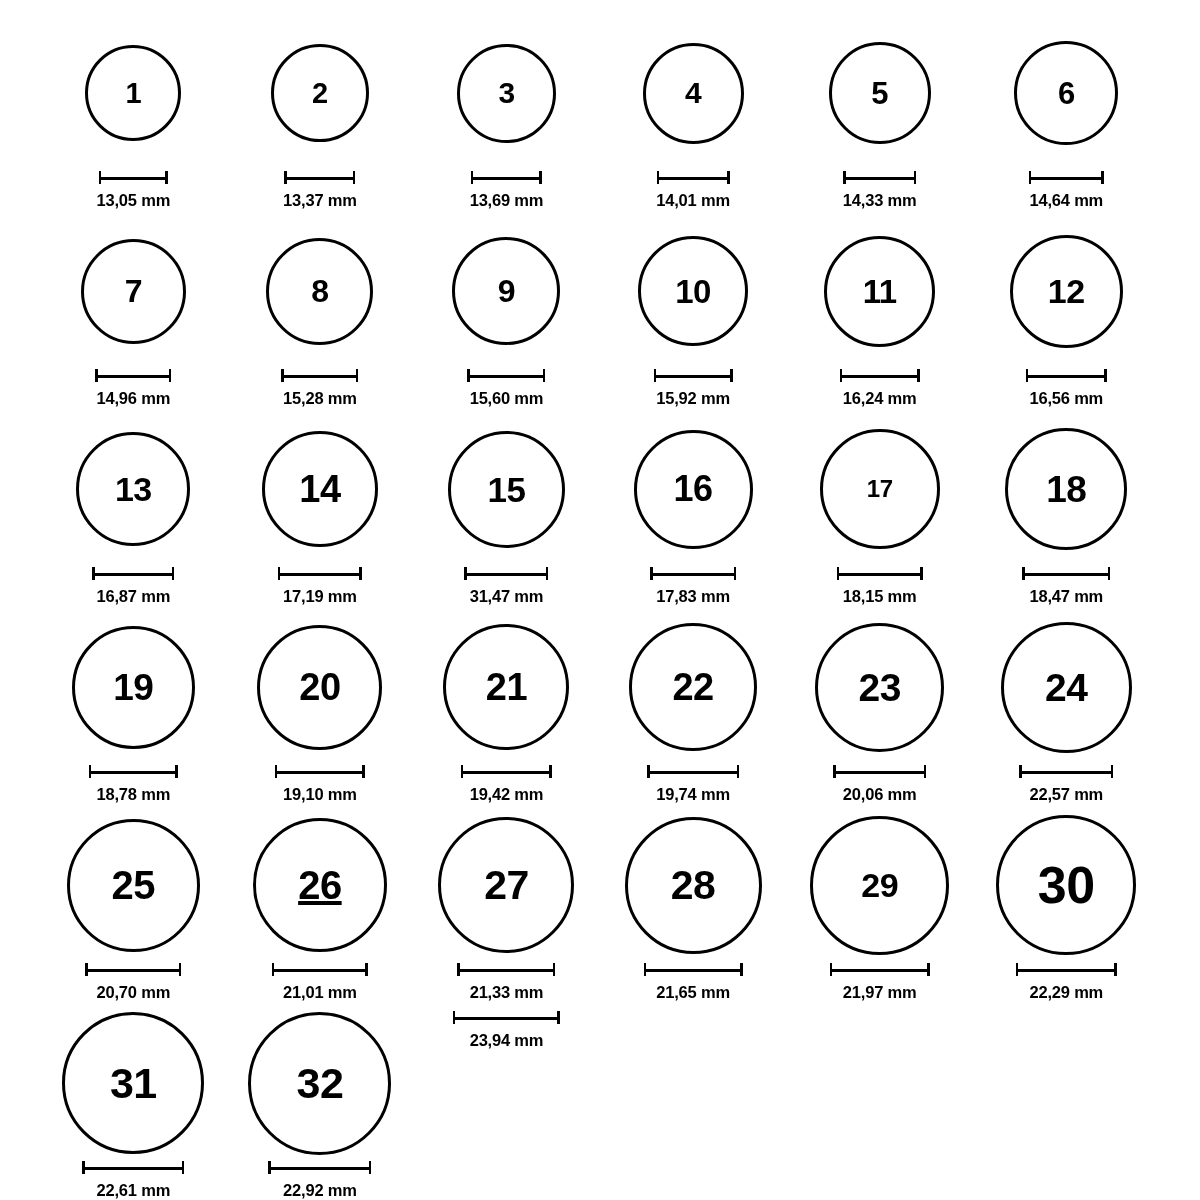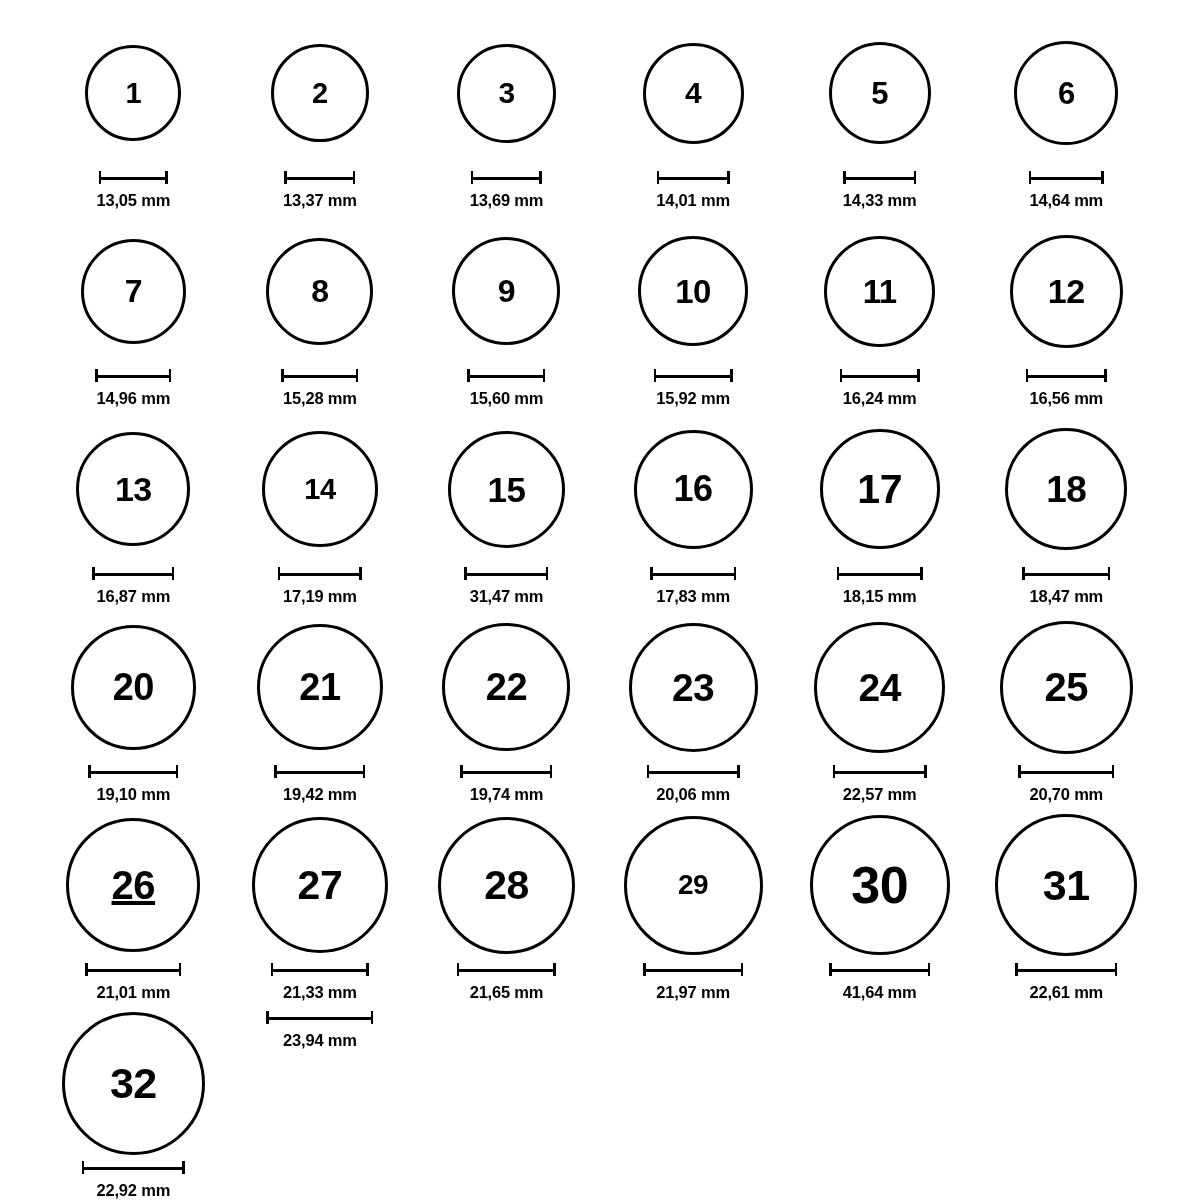--- a/index.html
+++ b/index.html
@@ -302,21 +302,21 @@
             <div class="line"></div>
             <div class="cap left"></div>
             <div class="cap right"></div>
           </div>
         </div>
         <div class="label">16,87 mm</div>
       </div>
       <div class="cell">
         <div class="ring-wrap">
           <div class="ring" style="width: 116px; height: 116px;">
-            <span class="ring-number" style="font-size: 29px;">14</span>
+            <span class="ring-number" style="font-size: 38px;">14</span>
           </div>
         </div>
         <div class="measure">
           <div class="measure-bar" style="width: 84px;">
             <div class="line"></div>
             <div class="cap left"></div>
             <div class="cap right"></div>
           </div>
         </div>
         <div class="label">17,19 mm</div>
@@ -347,21 +347,21 @@
             <div class="line"></div>
             <div class="cap left"></div>
             <div class="cap right"></div>
           </div>
         </div>
         <div class="label">17,83 mm</div>
       </div>
       <div class="cell">
         <div class="ring-wrap">
           <div class="ring" style="width: 120px; height: 120px;">
-            <span class="ring-number" style="font-size: 41px;">17</span>
+            <span class="ring-number" style="font-size: 24px;">17</span>
           </div>
         </div>
         <div class="measure">
           <div class="measure-bar" style="width: 86px;">
             <div class="line"></div>
             <div class="cap left"></div>
             <div class="cap right"></div>
           </div>
         </div>
         <div class="label">18,15 mm</div>
@@ -376,20 +376,35 @@
           <div class="measure-bar" style="width: 88px;">
             <div class="line"></div>
             <div class="cap left"></div>
             <div class="cap right"></div>
           </div>
         </div>
         <div class="label">18,47 mm</div>
       </div>
       <div class="cell">
         <div class="ring-wrap">
+          <div class="ring" style="width: 123px; height: 123px;">
+            <span class="ring-number" style="font-size: 37px;">19</span>
+          </div>
+        </div>
+        <div class="measure">
+          <div class="measure-bar" style="width: 89px;">
+            <div class="line"></div>
+            <div class="cap left"></div>
+            <div class="cap right"></div>
+          </div>
+        </div>
+        <div class="label">18,78 mm</div>
+      </div>
+      <div class="cell">
+        <div class="ring-wrap">
           <div class="ring" style="width: 125px; height: 125px;">
             <span class="ring-number" style="font-size: 38px;">20</span>
           </div>
         </div>
         <div class="measure">
           <div class="measure-bar" style="width: 90px;">
             <div class="line"></div>
             <div class="cap left"></div>
             <div class="cap right"></div>
           </div>
@@ -512,21 +527,21 @@
             <div class="line"></div>
             <div class="cap left"></div>
             <div class="cap right"></div>
           </div>
         </div>
         <div class="label">21,65 mm</div>
       </div>
       <div class="cell">
         <div class="ring-wrap">
           <div class="ring" style="width: 139px; height: 139px;">
-            <span class="ring-number" style="font-size: 28px;">29</span>
+            <span class="ring-number" style="font-size: 34px;">29</span>
           </div>
         </div>
         <div class="measure">
           <div class="measure-bar" style="width: 100px;">
             <div class="line"></div>
             <div class="cap left"></div>
             <div class="cap right"></div>
           </div>
         </div>
         <div class="label">21,97 mm</div>
@@ -537,21 +552,21 @@
             <span class="ring-number" style="font-size: 52px;">30</span>
           </div>
         </div>
         <div class="measure">
           <div class="measure-bar" style="width: 101px;">
             <div class="line"></div>
             <div class="cap left"></div>
             <div class="cap right"></div>
           </div>
         </div>
-        <div class="label">41,64 mm</div>
+        <div class="label">22,29 mm</div>
       </div>
       <div class="cell">
         <div class="ring-wrap">
           <div class="ring" style="width: 142px; height: 142px;">
             <span class="ring-number" style="font-size: 43px;">31</span>
           </div>
         </div>
         <div class="measure">
           <div class="measure-bar" style="width: 102px;">
             <div class="line"></div>

